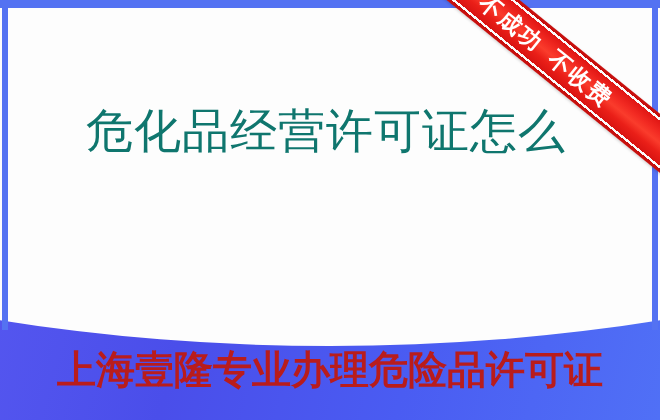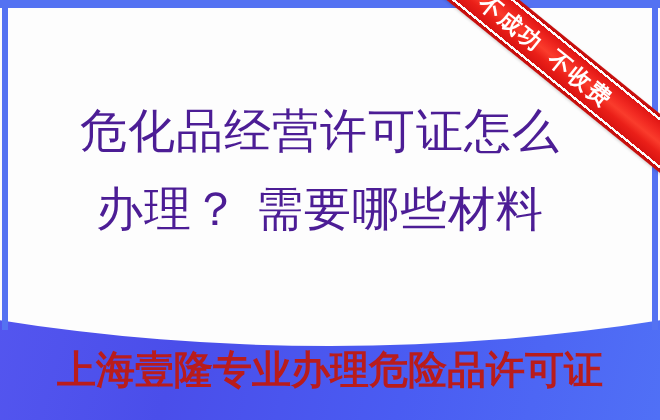--- a/index.html
+++ b/index.html
@@ -100,25 +100,25 @@
     font-weight: bold;
     letter-spacing: 2px;
     white-space: nowrap;
     line-height: 1;
   }
   .ribbon-gap { display: inline-block; width: 14px; }
 
   
   .headline {
     position: absolute;
-    left: 0;
+    left: 6px;
     top: 92px;
     width: 640px;
     text-align: center;
-    color: #4c1d95;
+    color: #0f766e;
     font-size: 47px;
     font-weight: normal;
     line-height: 78px;
     letter-spacing: 1px;
     font-family: "DejaVu Sans", "Liberation Sans", sans-serif;
   }
   .headline .line { display: block; white-space: nowrap; }
 
   
   .banner-text {
@@ -144,21 +144,20 @@
   <div class="bottom-band"></div>
 
   <div class="card"></div>
 
   <div class="frame-top"></div>
   <div class="frame-left"></div>
   <div class="frame-right"></div>
 
   <div class="headline">
     <span class="line">危化品经营许可证怎么</span>
-    <span class="line">办理？ 需要哪些材料</span>
   </div>
 
   <div class="ribbon-wrap">
     <div class="ribbon">
       <span class="ribbon-text"><span>不成功</span><span class="ribbon-gap"></span><span>不收费</span></span>
     </div>
   </div>
 
   <div class="banner-text">上海壹隆专业办理危险品许可证</div>
 

